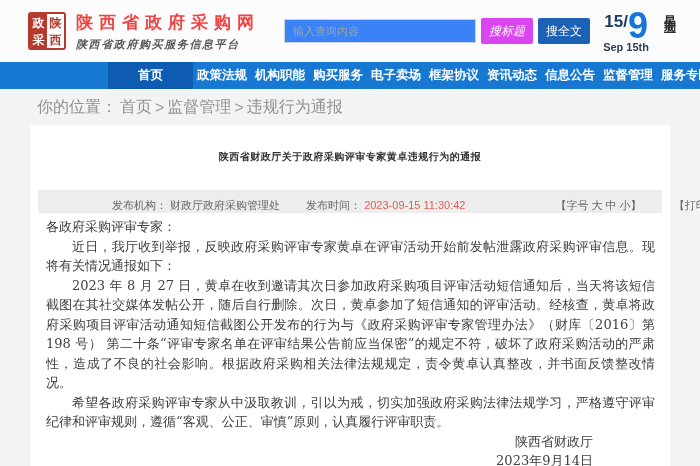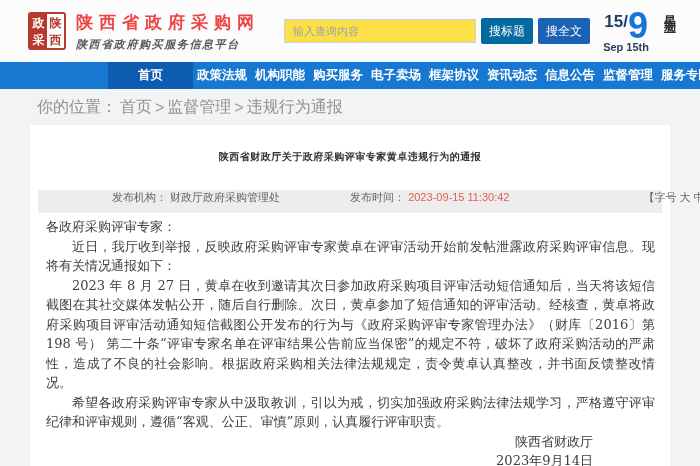--- a/index.html
+++ b/index.html
@@ -28,30 +28,30 @@
     font-size: 12px; font-weight: bold; line-height: 1;
   }
   .logo .red-cell { background: #b5392c; color: #fff; }
   .logo .white-cell { background: #fff; color: #b5392c; }
   .site-names { margin-left: 10px; }
   .site-name { font-size: 17px; font-weight: bold; color: #ef4444; letter-spacing: 6px; white-space: nowrap; }
   .site-subtitle { font-size: 11px; font-weight: bold; color: #5a5a5a; letter-spacing: 1.6px; margin-top: 3px; white-space: nowrap; font-style: italic; }
 
   .search-bar { display: flex; align-items: center; margin-left: 24px; }
   .search-input {
-    width: 192px; height: 24px; border: 1px solid #c9d4de; background: #fde047;
+    width: 192px; height: 24px; border: 1px solid #c9d4de; background: #3b82f6;
     font-size: 11px; padding: 0 8px; color: #333; outline: none;
   }
   .search-input::placeholder { color: #9aa3ab; }
   .search-btn {
     height: 26px; border: none; color: #fff; font-size: 12px;
     padding: 0 8px; margin-left: 5px; border-radius: 2px; white-space: nowrap;
     font-family: inherit;
   }
-  .btn-title { background: #0369a1; }
+  .btn-title { background: #d946ef; font-style: italic; }
   .btn-fulltext { background: #1b62b5; }
 
   .date-widget { margin-left: auto; display: flex; align-items: center; padding-right: 4px; }
   .date-top { display: flex; align-items: flex-start; justify-content: center; }
   .date-prefix { font-size: 17px; font-weight: bold; color: #1d3c66; margin-top: 3px; }
   .date-big { font-size: 36px; font-weight: bold; color: #1576d8; line-height: 34px; }
   .date-en { font-size: 11px; font-weight: bold; color: #2b3f58; text-align: center; margin-top: -2px; }
   .weekday {
     writing-mode: vertical-rl; text-orientation: upright;
     font-size: 12px; font-weight: bold; color: #2e2e2e;
@@ -84,22 +84,22 @@
   .card {
     margin: 0 30px; background: #fff;
     min-height: 351px; padding: 16px 8px 20px;
   }
   .article-title {
     text-align: center; font-size: 10px; font-weight: bold; color: #333;
     margin: 9px 0 26px; letter-spacing: 0.5px;
   }
   .meta-bar {
     background: #ededed; height: 23px;
-    display: flex; align-items: flex-start;
-    font-size: 11px; color: #666; white-space: nowrap; gap: 44px;
+    display: flex; align-items: flex-end;
+    font-size: 11px; color: #666; white-space: nowrap;
   }
   .meta-agency { margin-left: 74px; }
   .meta-time { margin-left: 26px; }
   .time-red { color: #e15f4e; }
   .meta-font { margin-left: 90px; }
   .meta-print { margin-left: 32px; }
 
   .article-body {
     font-family: "DejaVu Serif", "Liberation Serif", serif;
     font-size: 13px; line-height: 19.5px; color: #3e3e3e;

